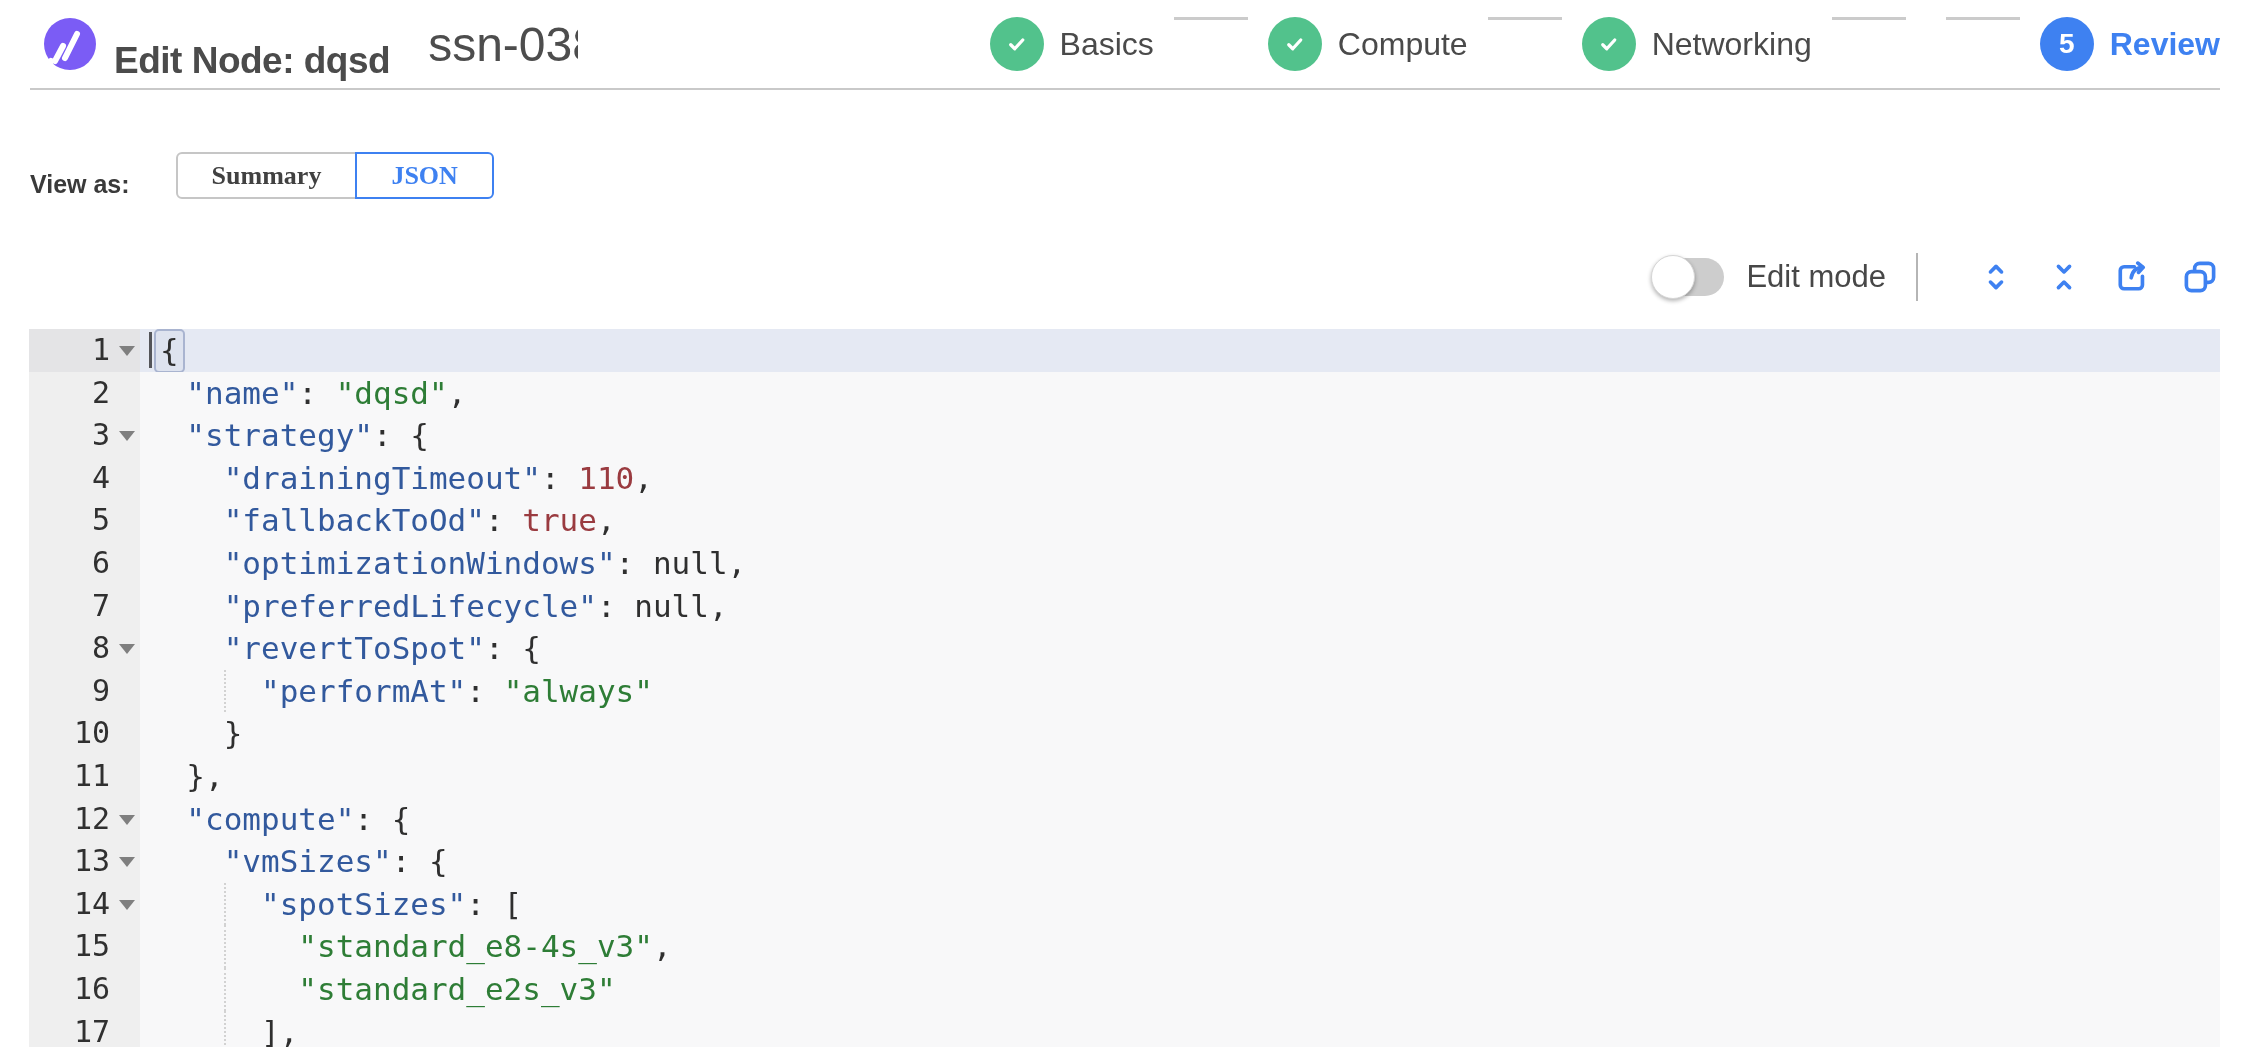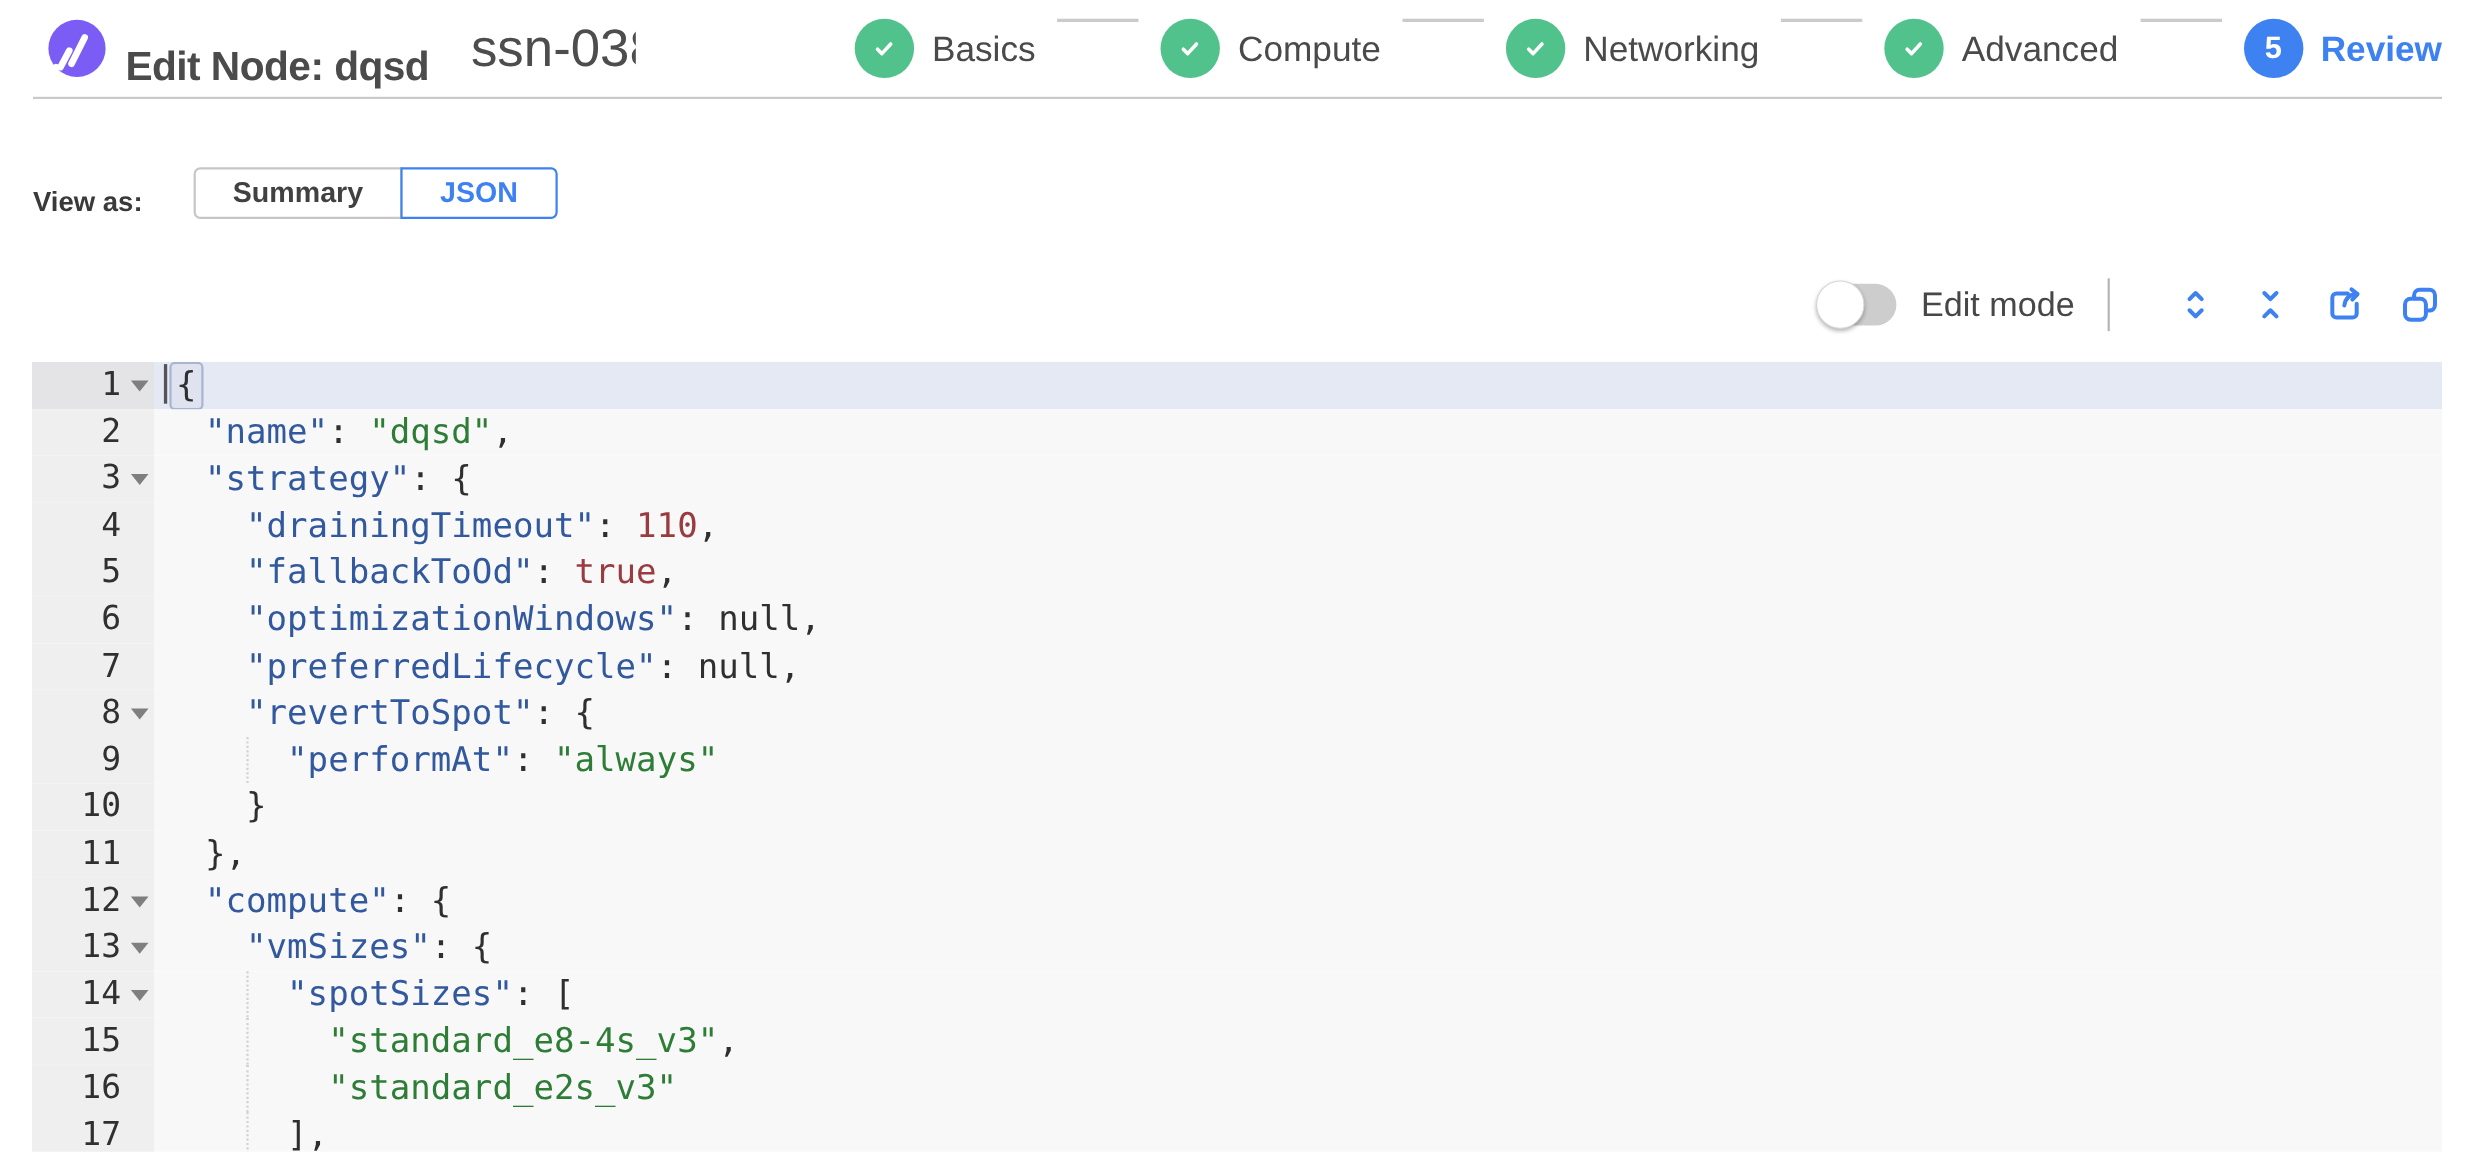--- a/index.html
+++ b/index.html
@@ -38,21 +38,21 @@
   .step.current .step-label { color:var(--blue,#3e81f1); font-weight:bold; }
   .connector { width:74px; height:3px; background:#cbcbcb; margin:0 20px; }
 
   
   .viewas-row { margin:62px 30px 0 30px; display:flex; align-items:flex-end; }
   .viewas-label { font-size:25px; font-weight:bold; color:#3a3a3a; }
   .seg-group { margin-left:46px; display:flex; }
   .seg-btn {
     height:47px; padding:0 34px; background:#fff; font-size:26px; font-weight:bold;
     display:flex; align-items:center; justify-content:center; cursor:pointer;
-    font-family:Liberation Sans, sans-serif;
+    font-family:Liberation Serif, serif;
   }
   .seg-btn.left  { border:2px solid #c6c6c6; border-radius:6px 0 0 6px; color:#414141; }
   .seg-btn.right { border:2px solid var(--blue,#3e81f1); border-radius:0 6px 6px 0;
                    color:var(--blue,#3e81f1); margin-left:-2px; position:relative; }
 
   
   .toolbar { margin:54px 30px 0 30px; display:flex; align-items:center; justify-content:flex-end; height:48px; }
   .switch {
     width:70px; height:38px; border-radius:19px; background:#cdcdcd; position:relative;
     cursor:pointer; flex:0 0 auto;
@@ -143,28 +143,20 @@
         <div class="connector"></div>
         <div class="step">
           <div class="step-circle done">
             <svg width="30" height="30" viewBox="0 0 24 24">
               <path d="M7 12.6l3.2 3.2 6.4-7" fill="none" stroke="#fff" stroke-width="2.6" stroke-linecap="round" stroke-linejoin="round"></path>
             </svg>
           </div>
           <div class="step-label">Networking</div>
         </div>
         <div class="connector"></div>
-        <div class="step">
-          <div class="step-circle done">
-            <svg width="30" height="30" viewBox="0 0 24 24">
-              <path d="M7 12.6l3.2 3.2 6.4-7" fill="none" stroke="#fff" stroke-width="2.6" stroke-linecap="round" stroke-linejoin="round"></path>
-            </svg>
-          </div>
-          <div class="step-label">Advanced</div>
-        </div>
         <div class="connector"></div>
         <div class="step current">
           <div class="step-circle current">
             <span class="step-num">5</span>
           </div>
           <div class="step-label">Review</div>
         </div>
       </div>
   </div>
 

